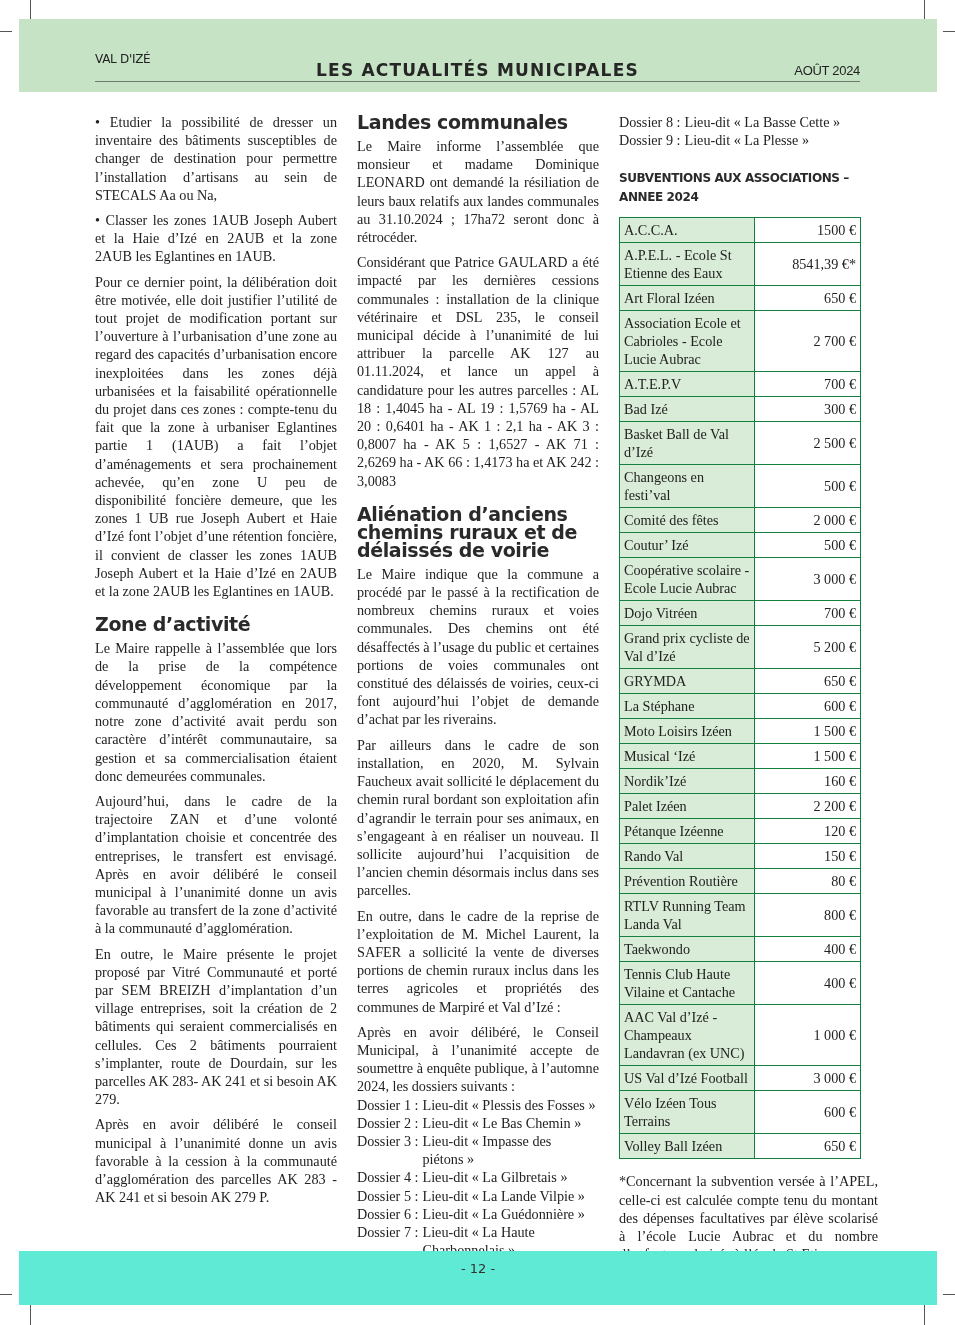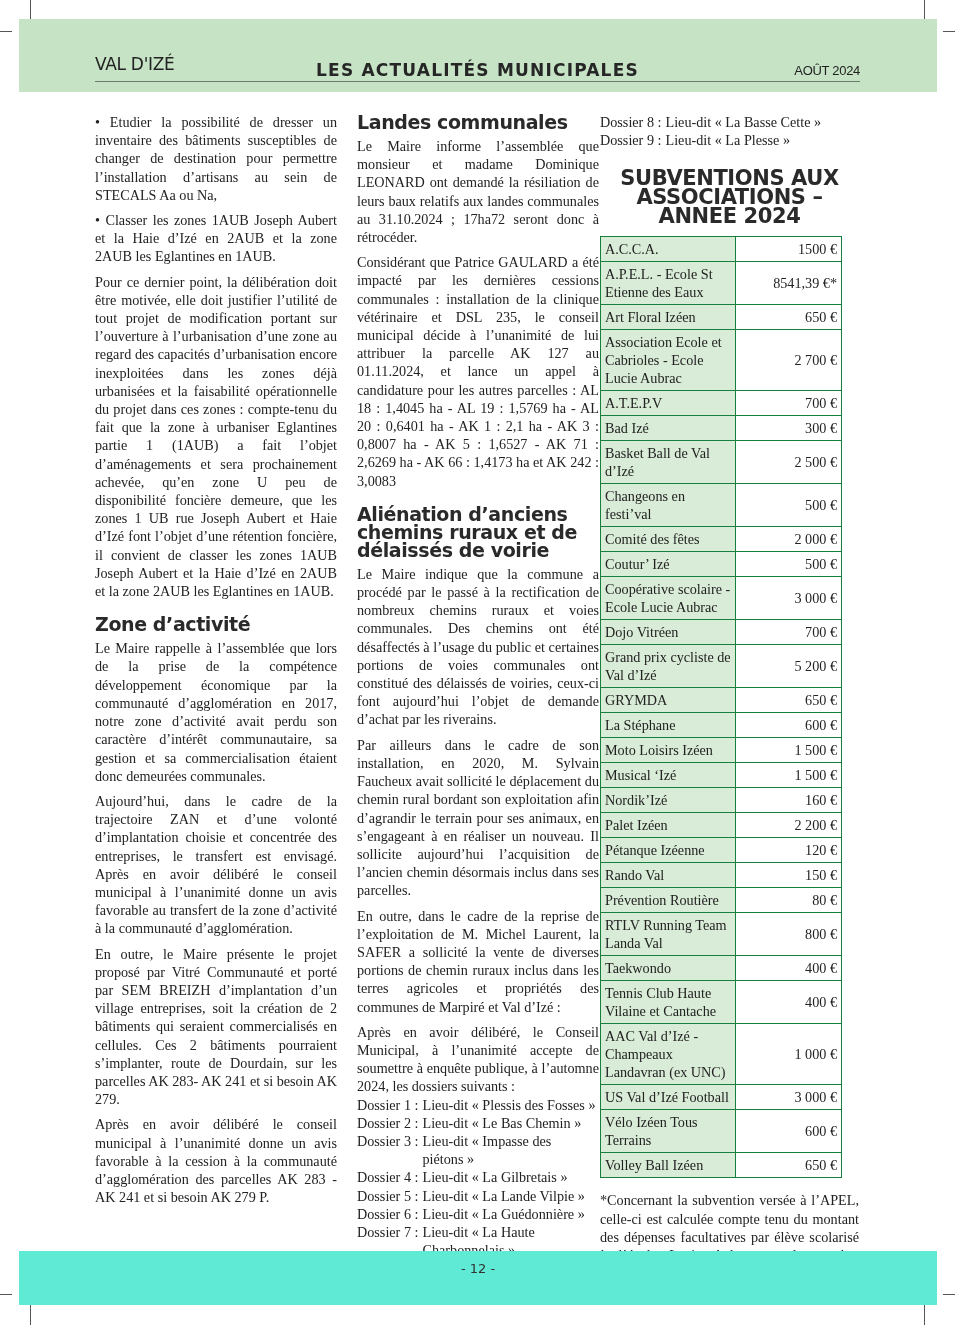--- a/index.html
+++ b/index.html
@@ -1,36 +1,36 @@
 <!DOCTYPE html>
 <html><head>
 <meta charset="utf-8">
 <style>
   html, body { margin: 0; padding: 0; background: #ffffff; }
   body { width: 955px; height: 1325px; position: relative; overflow: hidden; font-family: "Liberation Serif", serif; color: #222; }
 
   .crop { position: absolute; background: #555; }
   .header-band { position: absolute; left: 19px; top: 19px; width: 918px; height: 73px; background: #c6e4c5; }
   .header-inner { position: absolute; left: 95px; right: 95px; top: 55px; height: 26px; border-bottom: 1.5px solid #6b7a6b; }
-  .hdr-left { position: absolute; left: 0; bottom: 7px; font-family: "DejaVu Sans", sans-serif; font-size: 17px; color: #222; letter-spacing: -0.3px; }
+  .hdr-left { position: absolute; left: 0; bottom: 15px; font-family: "DejaVu Sans", sans-serif; font-size: 12px; color: #222; letter-spacing: -0.3px; }
   .hdr-title { position: absolute; left: 0; right: 0; bottom: 1px; text-align: center; font-family: "DejaVu Sans", sans-serif; font-weight: bold; font-size: 17px; letter-spacing: 1.2px; color: #262626; }
   .hdr-right { position: absolute; right: 0; bottom: 3px; font-family: Liberation Sans, sans-serif; font-size: 13px; color: #222; letter-spacing: -0.3px; }
 
   .footer-band { position: absolute; left: 19px; top: 1251px; width: 918px; height: 54px; background: #5eead4; }
   .page-num { position: absolute; left: 0; right: 0; top: 10px; text-align: center; font-family: "DejaVu Sans", sans-serif; font-size: 13px; color: #333; }
 
   .col { position: absolute; top: 113px; font-size: 14.2px; line-height: 18.2px; }
   .col1 { left: 95px; width: 242px; }
   .col2 { left: 357px; width: 242px; }
-  .col3 { left: 600px; width: 259px; }
+  .col3 { left: 619px; width: 259px; }
 
   .p { margin: 0 0 7px 0; text-align: justify; }
   .h { font-family: "DejaVu Sans", sans-serif; font-weight: bold; font-size: 19px; line-height: 18px; color: #2a2a2a; margin: 15px 0 6px 0; letter-spacing: -0.4px; }
   .h.first { margin-top: 0; }
-  .h.upper { font-size: 21px; line-height: 19px; margin: 20px 0 10px 0; text-align: center; }
+  .h.upper { font-size: 12px; line-height: 19px; margin: 20px 0 10px 0; }
 
   .dossier { display: flex; margin: 0; text-align: left; }
   .dossier .dl { white-space: nowrap; }
   .dossier .dv { padding-left: 4px; }
 
   table.subv { border-collapse: collapse; width: 242px; font-size: 14.2px; line-height: 18px; }
   table.subv td { border: 1px solid #15803d; padding: 3px 4px; vertical-align: middle; }
   table.subv td.name { background: #d9ecd7; width: 152px; }
   table.subv td.amt { background: #ffffff; text-align: right; white-space: nowrap; padding-left: 37px; }
   .note { margin-top: 13px; }

